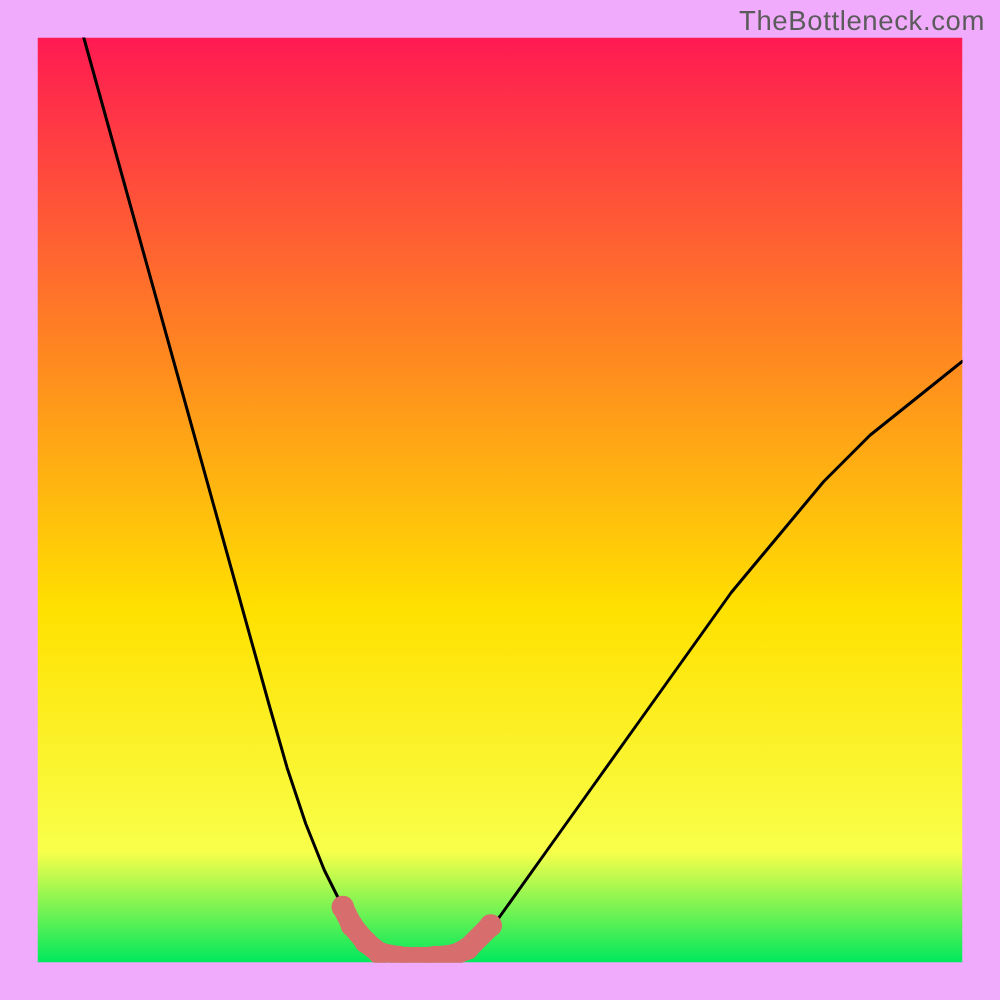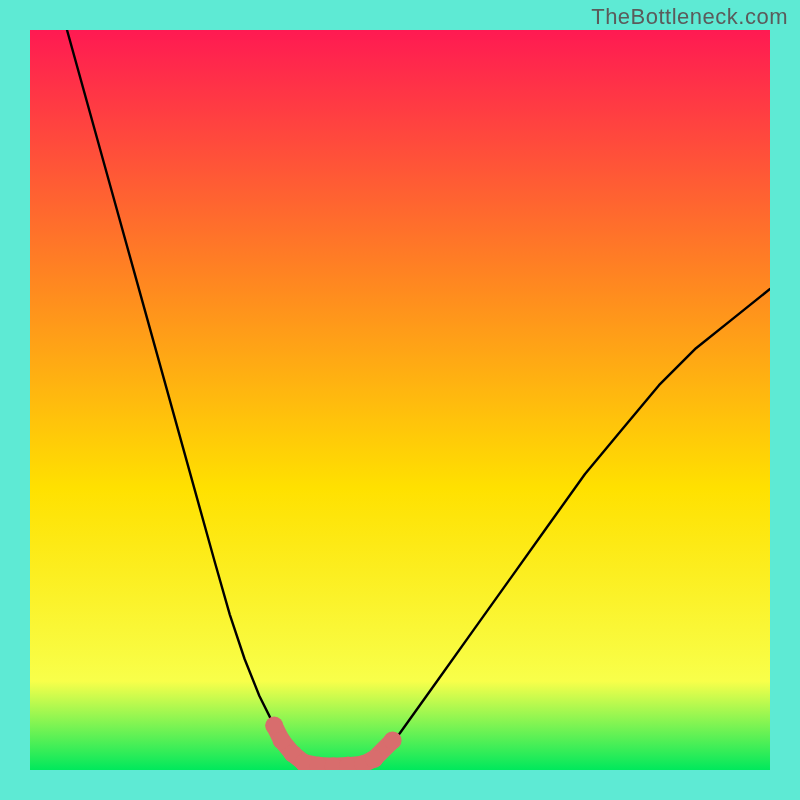--- a/index.html
+++ b/index.html
@@ -9,21 +9,21 @@
     height: 800px;
     background: #000;
     font-family: Arial, Helvetica, sans-serif;
   }
   .frame {
     position: absolute;
     top: 0;
     left: 0;
     width: 800px;
     height: 800px;
-    background: #5eead4;
+    background: #f0abfc;
   }
   .watermark {
     position: absolute;
     top: 4px;
     right: 12px;
     color: #5b5b5b;
     font-size: 22px;
     font-weight: 500;
     letter-spacing: 0.5px;
   }

